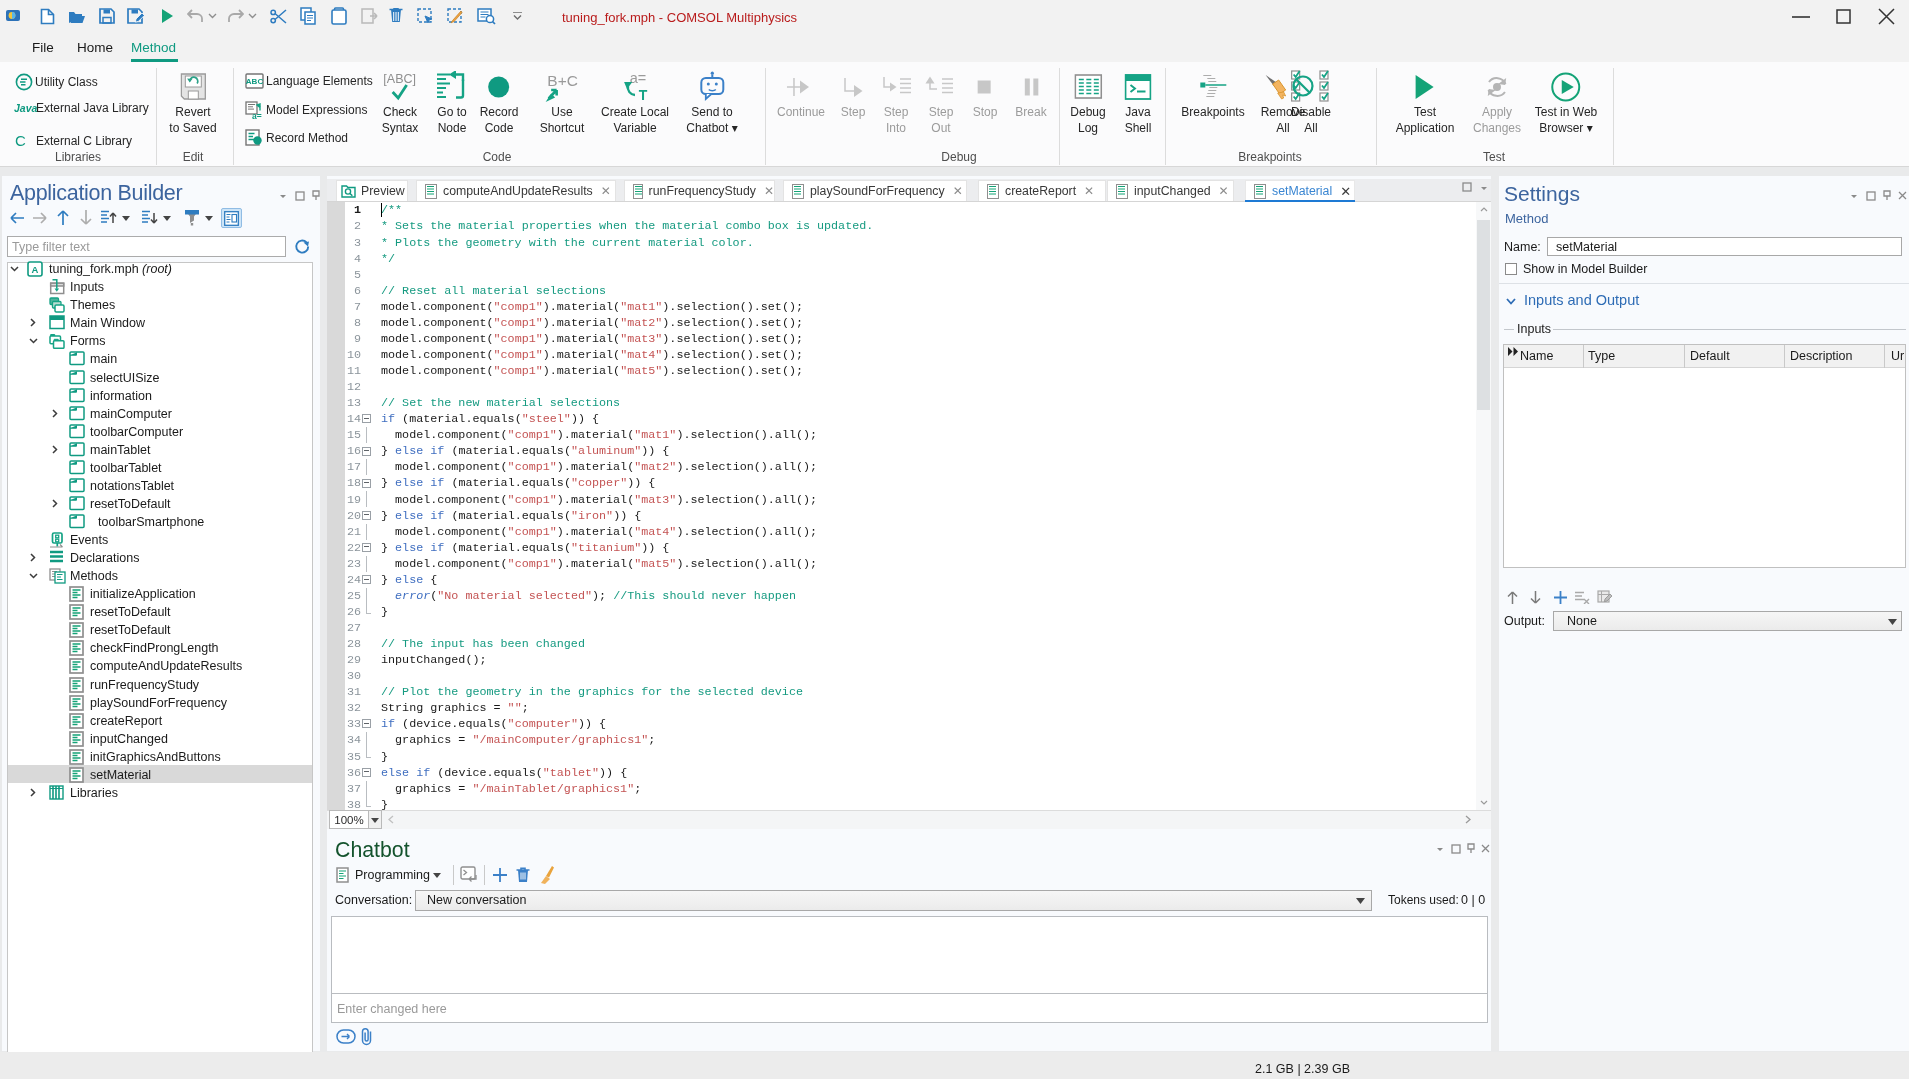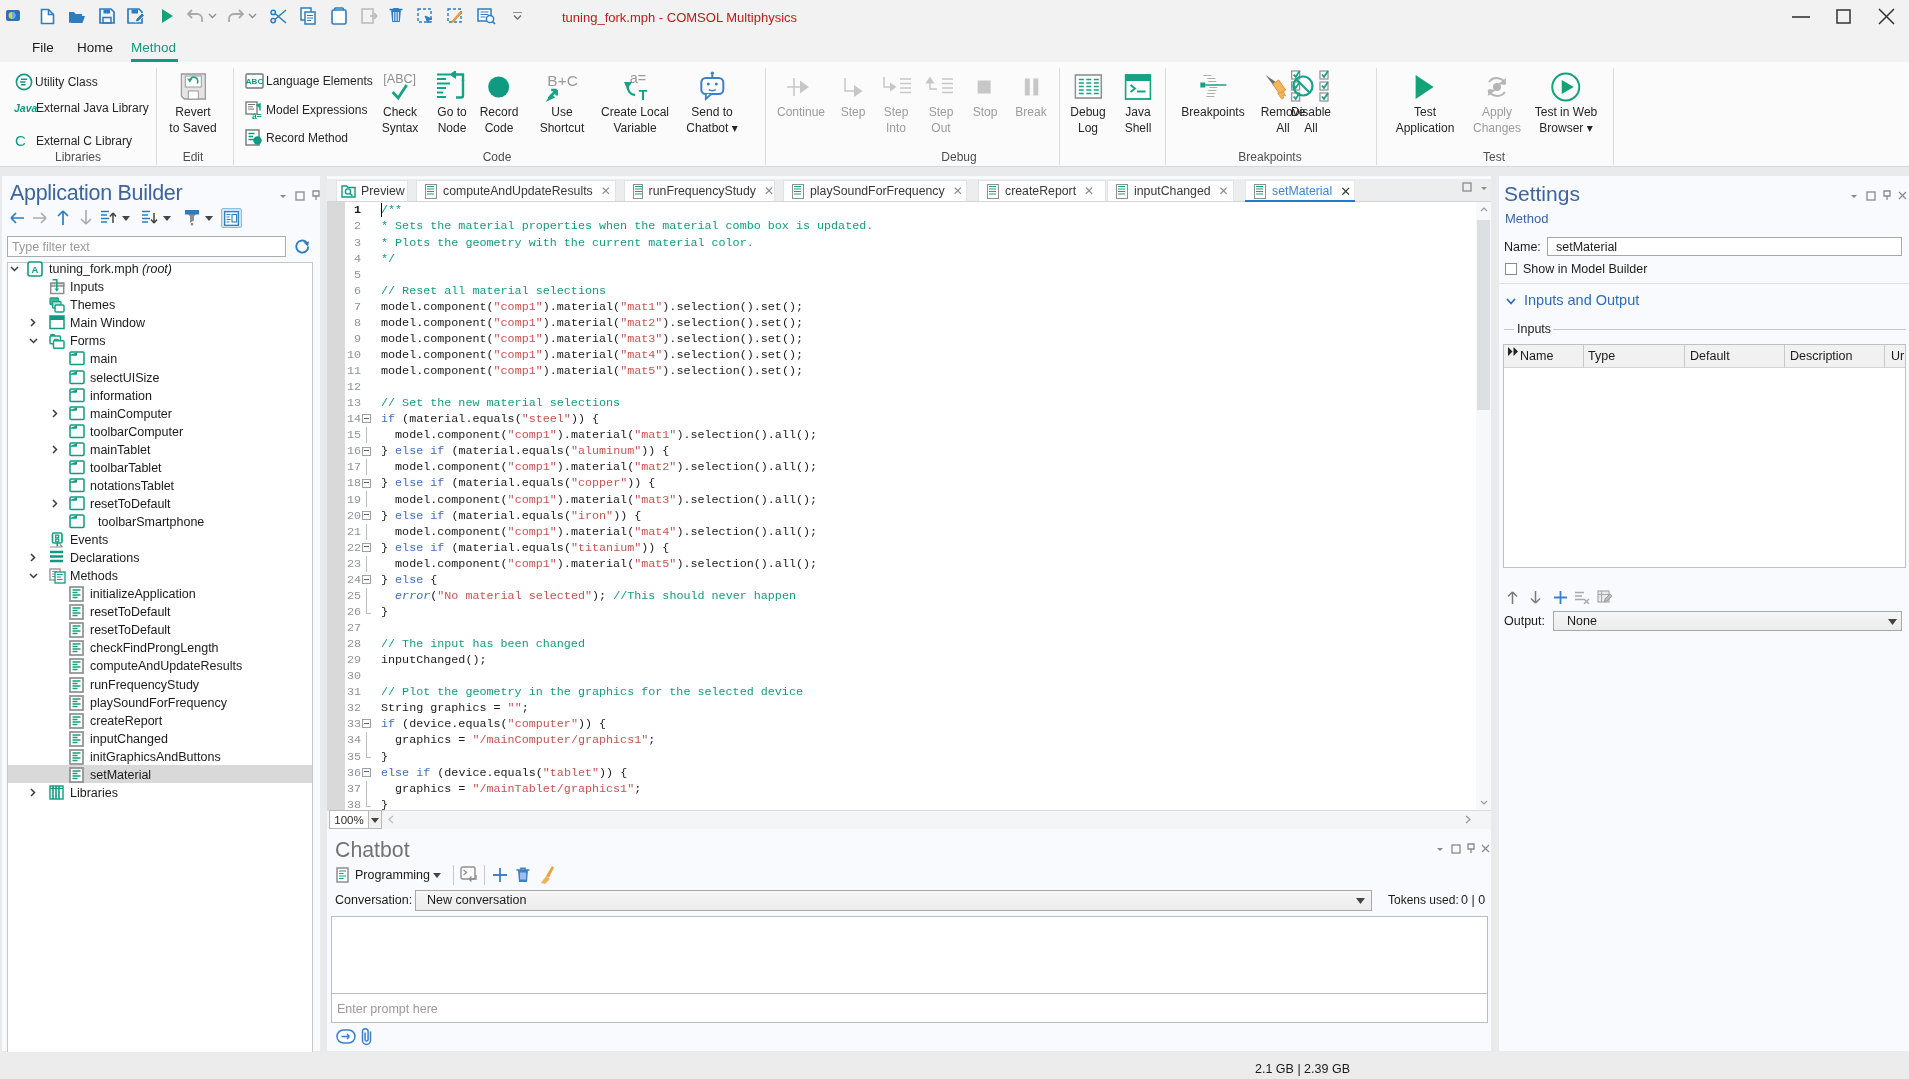--- a/index.html
+++ b/index.html
@@ -845,21 +845,21 @@
 <svg class="abs" style="left:371px;top:818px;" width="8" height="5" viewBox="0 0 8 5">
       <path d="M0 0h8L4 5z" fill="#444"></path>
     </svg>
 <svg class="abs" style="left:388px;top:815px;" width="6" height="9" viewBox="0 0 6 9">
       <path d="M5 1L1 4.5L5 8" fill="none" stroke="#c0c0c0" stroke-width="1.3"></path>
     </svg>
 <svg class="abs" style="left:1465px;top:815px;" width="6" height="9" viewBox="0 0 6 9">
       <path d="M1 1l4 3.5L1 8" fill="none" stroke="#9a9a9a" stroke-width="1.3"></path>
     </svg>
 
-<div class="abs" style="left:335px;top:838px;font-size:21.3px;color:#737373;">Chatbot</div>
+<div class="abs" style="left:335px;top:838px;font-size:21.3px;color:#14532d;">Chatbot</div>
 <div class="pctrl" style="left:1435px;top:843px;gap:6px;">
 <svg width="10" height="7" viewBox="0 0 10 7">
         <path d="M0 1h10M2 3l3 3 3-3z" fill="#8a8a8a"></path>
       </svg>
 <svg width="10" height="10" viewBox="0 0 10 10">
         <rect x="1" y="1" width="8" height="8" fill="none" stroke="#8a8a8a" stroke-width="1.3"></rect>
       </svg>
 <svg width="8" height="11" viewBox="0 0 8 11">
         <path d="M1 1h6v5H1zM4 6v4" fill="none" stroke="#8a8a8a" stroke-width="1.3"></path>
       </svg>
@@ -897,21 +897,21 @@
 <div class="abs" style="left:335px;top:893px;font-size:12.5px;">Conversation:</div>
 <div class="abs" style="left:415px;top:890px;width:957px;height:21px;background:linear-gradient(#f6f6f6,#ebebeb);border:1px solid #a8a8a8;"></div>
 <div class="abs" style="left:427px;top:893px;font-size:12.5px;">New conversation</div>
 <svg class="abs" style="left:1356px;top:898px;" width="9" height="6" viewBox="0 0 9 6">
       <path d="M0 0h9L4.5 6z" fill="#444"></path>
     </svg>
 <div class="abs" style="left:1388px;top:893px;font-size:12px;">Tokens used:</div>
 <div class="abs" style="left:1461px;top:893px;font-size:12.5px;">0 | 0</div>
 <div class="abs" style="left:331px;top:916px;width:1157px;height:77px;background:#fff;border:1px solid #b9bcc0;border-bottom:none;"></div>
 <div class="abs" style="left:331px;top:993px;width:1157px;height:30px;background:#fff;border:1px solid #b9bcc0;"></div>
-<div class="abs" style="left:337px;top:1002px;font-size:12.5px;color:#9a9a9a;">Enter prompt here</div>
+<div class="abs" style="left:337px;top:1002px;font-size:12.5px;color:#9a9a9a;">Enter changed here</div>
 <svg class="abs" style="left:336px;top:1029px;" width="20" height="15" viewBox="0 0 20 15">
       <rect x="1" y="1" width="18" height="13" rx="6.5" fill="none" stroke="#3b80c8" stroke-width="1.5"></rect>
       <path d="M5.5 7.5h8m0 0L11 5m2.5 2.5L11 10" fill="none" stroke="#3b80c8" stroke-width="1.4"></path>
     </svg>
 <svg class="abs" style="left:360px;top:1027px;" width="13" height="19" viewBox="0 0 13 19">
       <path d="M10.5 4.5v9a4 4 0 0 1-8 0v-9a2.8 2.8 0 0 1 5.6 0v8a1.5 1.5 0 0 1-3 0v-7" fill="none" stroke="#3b80c8" stroke-width="1.5"></path>
     </svg>
 </div>
 
 <div class="abs" style="left:1499px;top:176px;width:410px;height:875px;background:#f8fafd;"></div>

